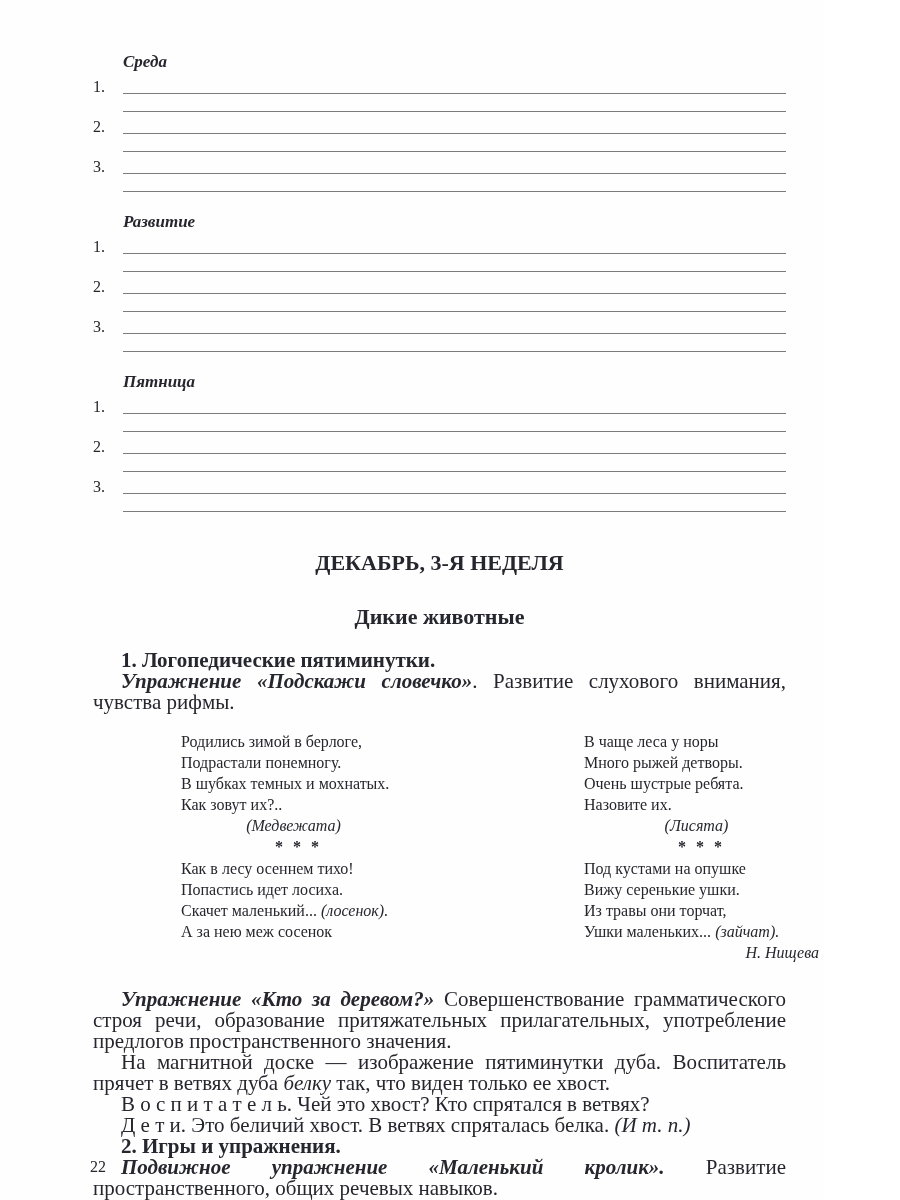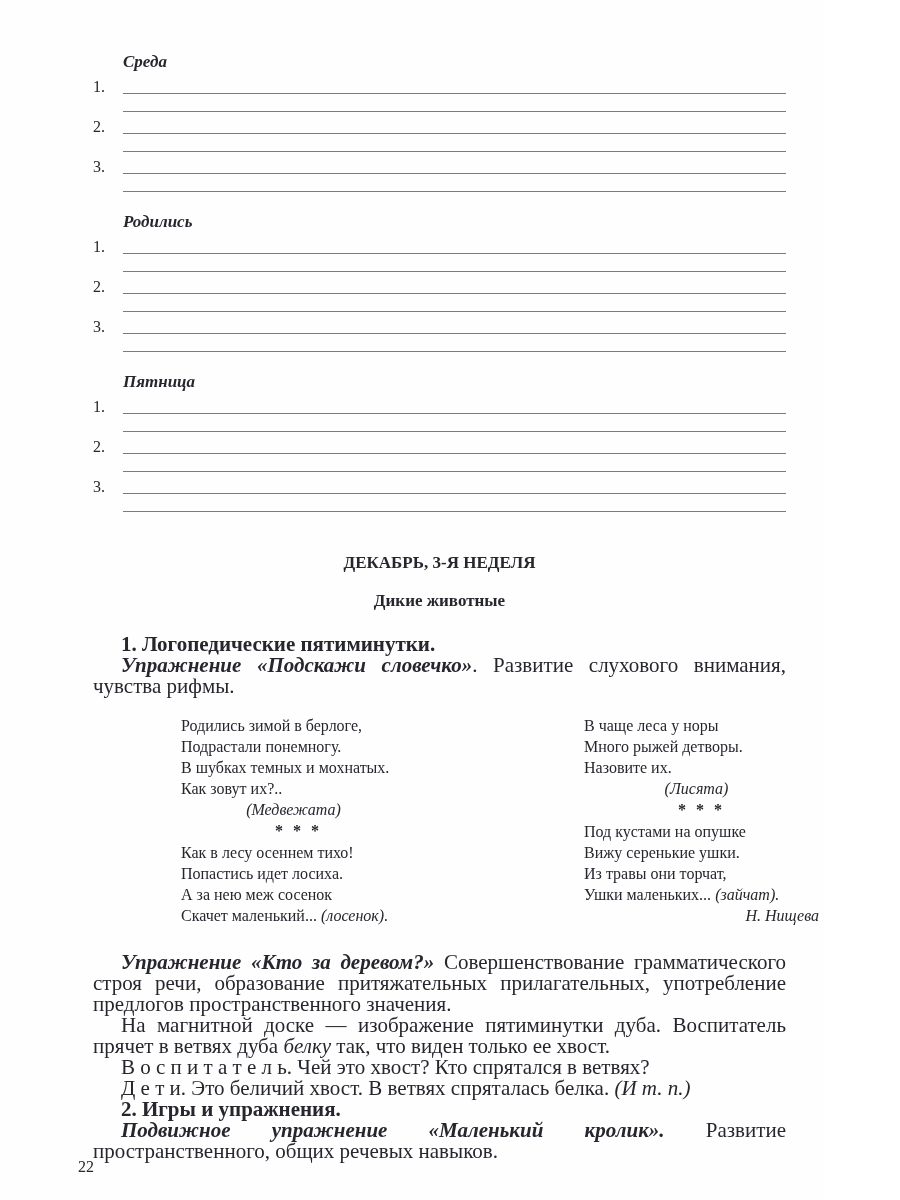--- a/index.html
+++ b/index.html
@@ -15,40 +15,40 @@
 
   
   .day-block { margin-bottom:18px; }
   .day-label { font-weight:bold; font-style:italic; font-size:17px; line-height:23px; margin:0 0 3px 30px; }
   .sched-item { display:flex; margin-bottom:4px; }
   .num { width:30px; font-size:16px; line-height:19px; padding-top:1px; }
   .lines { flex:1; display:flex; flex-direction:column; }
   .rule { height:18px; border-bottom:1px solid #7b7b7b; }
 
   
-  .center-heading { text-align:center; font-weight:bold; font-size:17px; line-height:22px; }
+  .center-heading { text-align:center; font-weight:bold; font-size:22px; line-height:22px; }
   .title { margin-top:40px; }
-  .subtitle { margin-top:16px;font-family:Liberation Serif, serif; }
+  .subtitle { margin-top:32px;font-family:Liberation Serif, serif; }
 
   
   .body-para { font-size:21px; line-height:21px; text-align:justify; text-indent:28px; }
   .section-block { margin-top:22px; }
   .bold { font-weight:bold; }
   .bold-italic { font-weight:bold; font-style:italic; }
   .italic { font-style:italic; }
 
   
   .poems { display:grid; grid-template-columns:235px 235px; column-gap:168px; margin:18px 0 0 88px; font-size:16px; }
   .pline { line-height:21px; white-space:nowrap; }
   .answer { font-style:italic; text-align:center; line-height:21px; padding-right:10px; }
   .stars { text-align:center; line-height:22px; font-weight:bold; letter-spacing:3px; }
   .poem-author { font-style:italic; text-align:right; line-height:21px; }
 
   .para-block { margin-top:26px; }
-  .page-number { position:absolute; left:78px; bottom:24px; font-size:16px; }
+  .page-number { position:absolute; left:90px; bottom:24px; font-size:16px; }
 </style>
 </head>
 <body>
 
 <div class="page">
 
   <section>
 
     <div class="day-block">
       <div class="day-label">Среда</div>
@@ -69,21 +69,21 @@
       <div class="sched-item">
         <span class="num">3.</span>
         <span class="lines">
             <span class="rule"></span>
             <span class="rule"></span>
           </span>
       </div>
     </div>
 
     <div class="day-block">
-      <div class="day-label">Родились</div>
+      <div class="day-label">Развитие</div>
       <div class="sched-item">
         <span class="num">1.</span>
         <span class="lines">
             <span class="rule"></span>
             <span class="rule"></span>
           </span>
       </div>
       <div class="sched-item">
         <span class="num">2.</span>
         <span class="lines">
@@ -142,29 +142,30 @@
         <div class="pline">Родились зимой в берлоге,</div>
         <div class="pline">Подрастали понемногу.</div>
         <div class="pline">В шубках темных и мохнатых.</div>
         <div class="pline">Как зовут их?..</div>
         <div class="answer">(Медвежата)</div>
       </div>
       <div class="stars">* * *</div>
       <div>
         <div class="pline">Как в лесу осеннем тихо!</div>
         <div class="pline">Попастись идет лосиха.</div>
+        <div class="pline"><span>Скачет маленький... </span><span class="italic">(лосенок).</span></div>
         <div class="pline">А за нею меж сосенок</div>
-        <div class="pline"><span>Скачет маленький... </span><span class="italic">(лосенок).</span></div>
       </div>
     </div>
 
     <div>
       <div>
         <div class="pline">В чаще леса у норы</div>
         <div class="pline">Много рыжей детворы.</div>
+        <div class="pline">Очень шустрые ребята.</div>
         <div class="pline">Назовите их.</div>
         <div class="answer">(Лисята)</div>
       </div>
       <div class="stars">* * *</div>
       <div>
         <div class="pline">Под кустами на опушке</div>
         <div class="pline">Вижу серенькие ушки.</div>
         <div class="pline">Из травы они торчат,</div>
         <div class="pline"><span>Ушки маленьких... </span><span class="italic">(зайчат).</span></div>
         <div class="poem-author">Н. Нищева</div>

